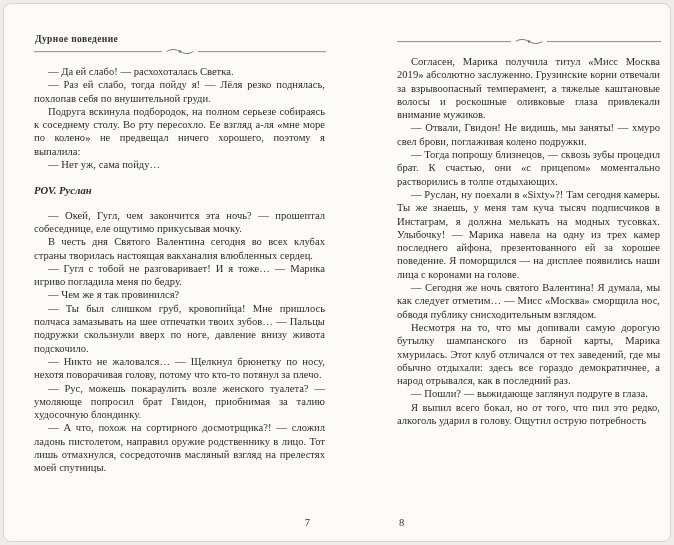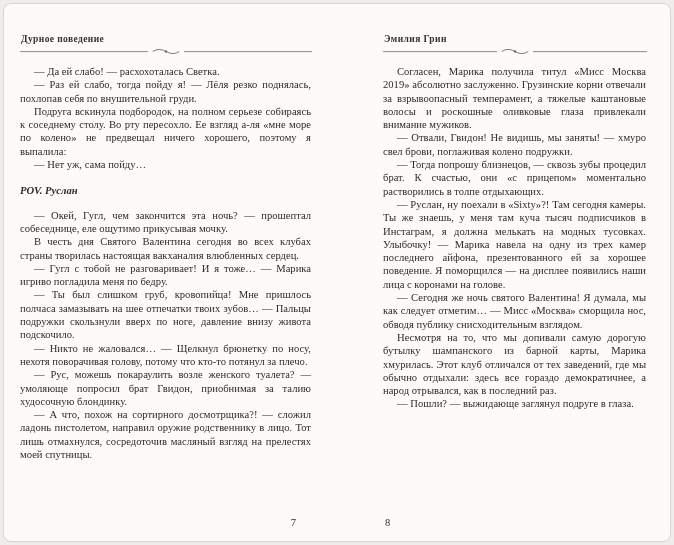--- a/index.html
+++ b/index.html
@@ -14,21 +14,21 @@
   .frame {
     position: absolute;
     inset: 3px;
     background: var(--page_bg, #fcfbf9);
     border: 1px solid #d7d6d3;
     border-radius: 8px;
     overflow: hidden;
   }
   .spread { display: flex; height: 100%; }
   .col { position: relative; padding-top: 30px; height: 100%; }
-  .col-left  { width: 292px; margin-left: 16px; }
+  .col-left  { width: 292px; margin-left: 30px; }
   .col-right { width: 264px; margin-left: 71px; }
 
   .running-head {
     font-size: 9.5px;
     letter-spacing: 0.4px;
     color: var(--header_text, #34322f);
     font-weight: 600;
     padding-left: 1px;
   }
   .divider {
@@ -94,46 +94,47 @@
       </div>
       <div class="page-body">
           <p class="para body"><span>— Да ей слабо! — расхохоталась Светка.</span></p>
           <p class="para body"><span>— Раз ей слабо, тогда пойду я! — Лёля резко поднялась, похлопав себя по внушительной груди.</span></p>
           <p class="para body"><span>Подруга вскинула подбородок, на полном серьезе собираясь к соседнему столу. Во рту пересохло. Ее взгляд а-ля «мне море по колено» не предвещал ничего хорошего, поэтому я выпалила:</span></p>
           <p class="para body"><span>— Нет уж, сама пойду…</span></p>
           <p class="para heading"><span>POV. Руслан</span></p>
           <p class="para body"><span>— Окей, Гугл, чем закончится эта ночь? — прошептал собеседнице, еле ощутимо прикусывая мочку.</span></p>
           <p class="para body"><span>В честь дня Святого Валентина сегодня во всех клубах страны творилась настоящая вакханалия влюбленных сердец.</span></p>
           <p class="para body"><span>— Гугл с тобой не разговаривает! И я тоже… — Марика игриво погладила меня по бедру.</span></p>
+          <p class="para body"><span>— Чем же я так провинился?</span></p>
           <p class="para body"><span>— Ты был слишком груб, кровопийца! Мне пришлось полчаса замазывать на шее отпечатки твоих зубов… — Пальцы подружки скользнули вверх по ноге, давление внизу живота подскочило.</span></p>
           <p class="para body"><span>— Никто не жаловался… — Щелкнул брюнетку по носу, нехотя поворачивая голову, потому что кто-то потянул за плечо.</span></p>
           <p class="para body"><span>— Рус, можешь покараулить возле женского туалета? — умоляюще попросил брат Гвидон, приобнимая за талию худосочную блондинку.</span></p>
           <p class="para body"><span>— А что, похож на сортирного досмотрщика?! — сложил ладонь пистолетом, направил оружие родственнику в лицо. Тот лишь отмахнулся, сосредоточив масляный взгляд на прелестях моей спутницы.</span></p>
         </div>
       <div class="pn pn-left">7</div>
     </div>
 
     <div class="col col-right">
-      <div class="running-head">Эмилия Грин</div>
       <div class="divider">
         <span class="line"></span>
         <span class="ornament">
           <svg width="28" height="9" viewBox="0 0 40 12">
             <path d="M1 6 Q10 0 20 6 Q30 12 39 6" stroke="#6f6d69" stroke-width="1.3" fill="none"></path>
             <circle cx="20" cy="6" r="1.7" fill="#6f6d69"></circle>
           </svg>
         </span>
         <span class="line"></span>
       </div>
       <div class="page-body">
           <p class="para body"><span>Согласен, Марика получила титул «Мисс Москва 2019» абсолютно заслуженно. Грузинские корни отвечали за взрывоопасный темперамент, а тяжелые каштановые волосы и роскошные оливковые глаза привлекали внимание мужиков.</span></p>
           <p class="para body"><span>— Отвали, Гвидон! Не видишь, мы заняты! — хмуро свел брови, поглаживая колено подружки.</span></p>
           <p class="para body"><span>— Тогда попрошу близнецов, — сквозь зубы процедил брат. К счастью, они «с прицепом» моментально растворились в толпе отдыхающих.</span></p>
           <p class="para body"><span>— Руслан, ну поехали в «Sixty»?! Там сегодня камеры. Ты же знаешь, у меня там куча тысяч подписчиков в Инстаграм, я должна мелькать на модных тусовках. Улыбочку! — Марика навела на одну из трех камер последнего айфона, презентованного ей за хорошее поведение. Я поморщился — на дисплее появились наши лица с коронами на голове.</span></p>
           <p class="para body"><span>— Сегодня же ночь святого Валентина! Я думала, мы как следует отметим… — Мисс «Москва» сморщила нос, обводя публику снисходительным взглядом.</span></p>
           <p class="para body"><span>Несмотря на то, что мы допивали самую дорогую бутылку шампанского из барной карты, Марика хмурилась. Этот клуб отличался от тех заведений, где мы обычно отдыхали: здесь все гораздо демократичнее, а народ отрывался, как в последний раз.</span></p>
           <p class="para body"><span>— Пошли? — выжидающе заглянул подруге в глаза.</span></p>
+          <p class="para body"><span>Я выпил всего бокал, но от того, что пил это редко, алкоголь ударил в голову. Ощутил острую потребность</span></p>
         </div>
       <div class="pn pn-right">8</div>
     </div>
 
   </div>
 </div>
 
 </body></html>

